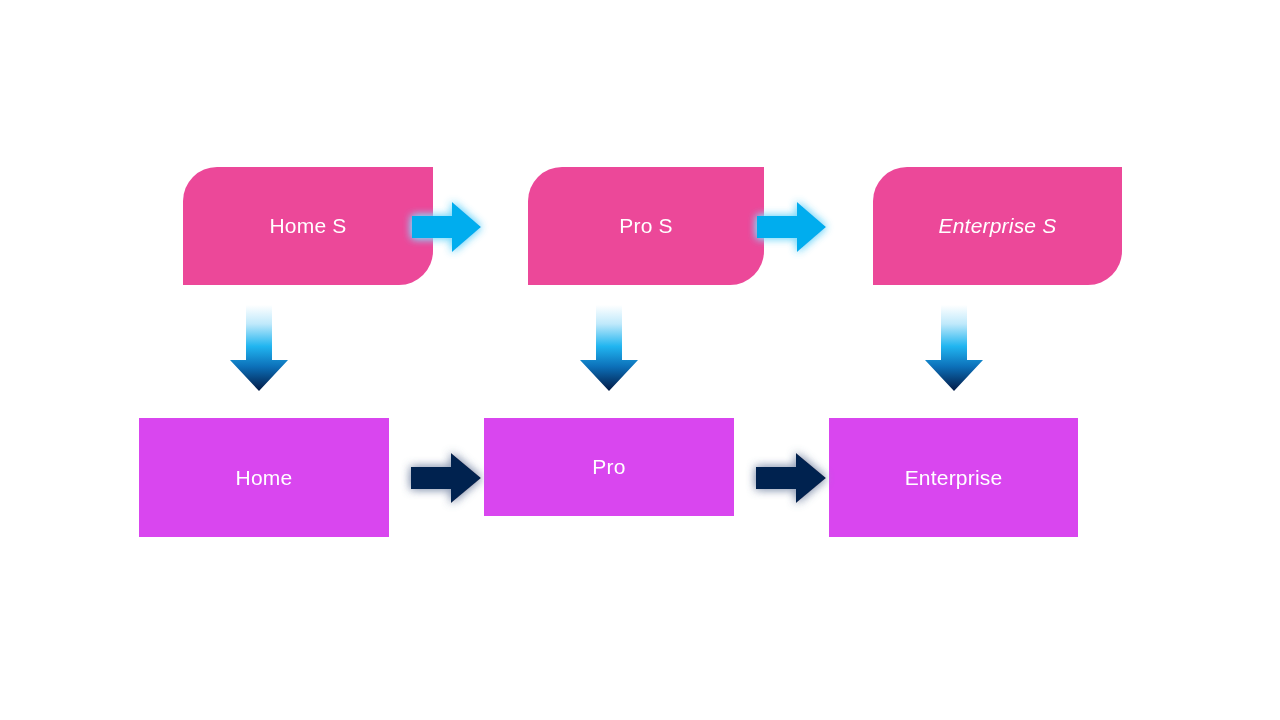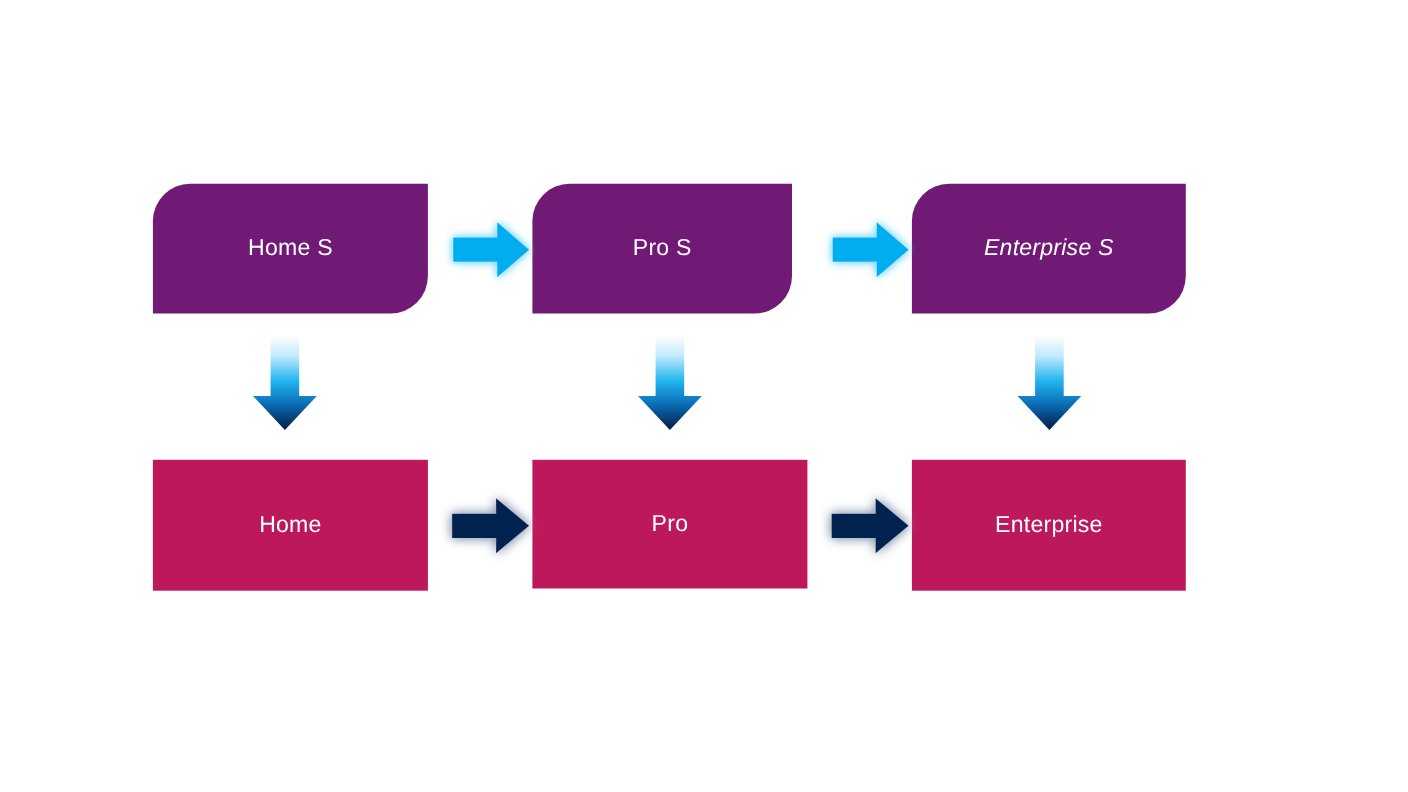--- a/index.html
+++ b/index.html
@@ -39,26 +39,27 @@
     line-height: 1.2;
     color: #ffffff;
     font-weight: 400;
     letter-spacing: 0.2px;
     text-align: center;
     white-space: nowrap;
   }
 
   
   .node-top {
-    background: #701a75;
+    background: #ec4899;
     border-radius: 34px 0 34px 0;
+    margin-left: 44px;
   }
   
   .node-bottom {
-    background: #be185d;
+    background: #d946ef;
     border-radius: 0;
   }
 
   
   .arrow {
     position: absolute;
   }
   .arrow svg {
     display: block;
     overflow: visible;
@@ -161,21 +162,21 @@
         </linearGradient>
       </defs>
       <polygon points="24,2 50,2 50,57 66,57 37,88 8,57 24,57" fill="url(#vgrad3)"></polygon>
     </svg>
   </div>
 
   <div class="node node-bottom" style="left:139px; top:418px; width:250px; height:119px;">
     <span class="node-label">Home</span>
   </div>
 
-  <div class="node node-bottom" style="left:484px; top:418px; width:250px; height:117px;">
+  <div class="node node-bottom" style="left:484px; top:418px; width:250px; height:98px;">
     <span class="node-label">Pro</span>
   </div>
 
   <div class="node node-bottom" style="left:829px; top:418px; width:249px; height:119px;">
     <span class="node-label">Enterprise</span>
   </div>
 
   <div class="arrow" style="left:402px; top:447px; width:86px; height:62px;">
     <svg width="86" height="62" viewBox="0 0 86 62" aria-hidden="true">
       <defs>

